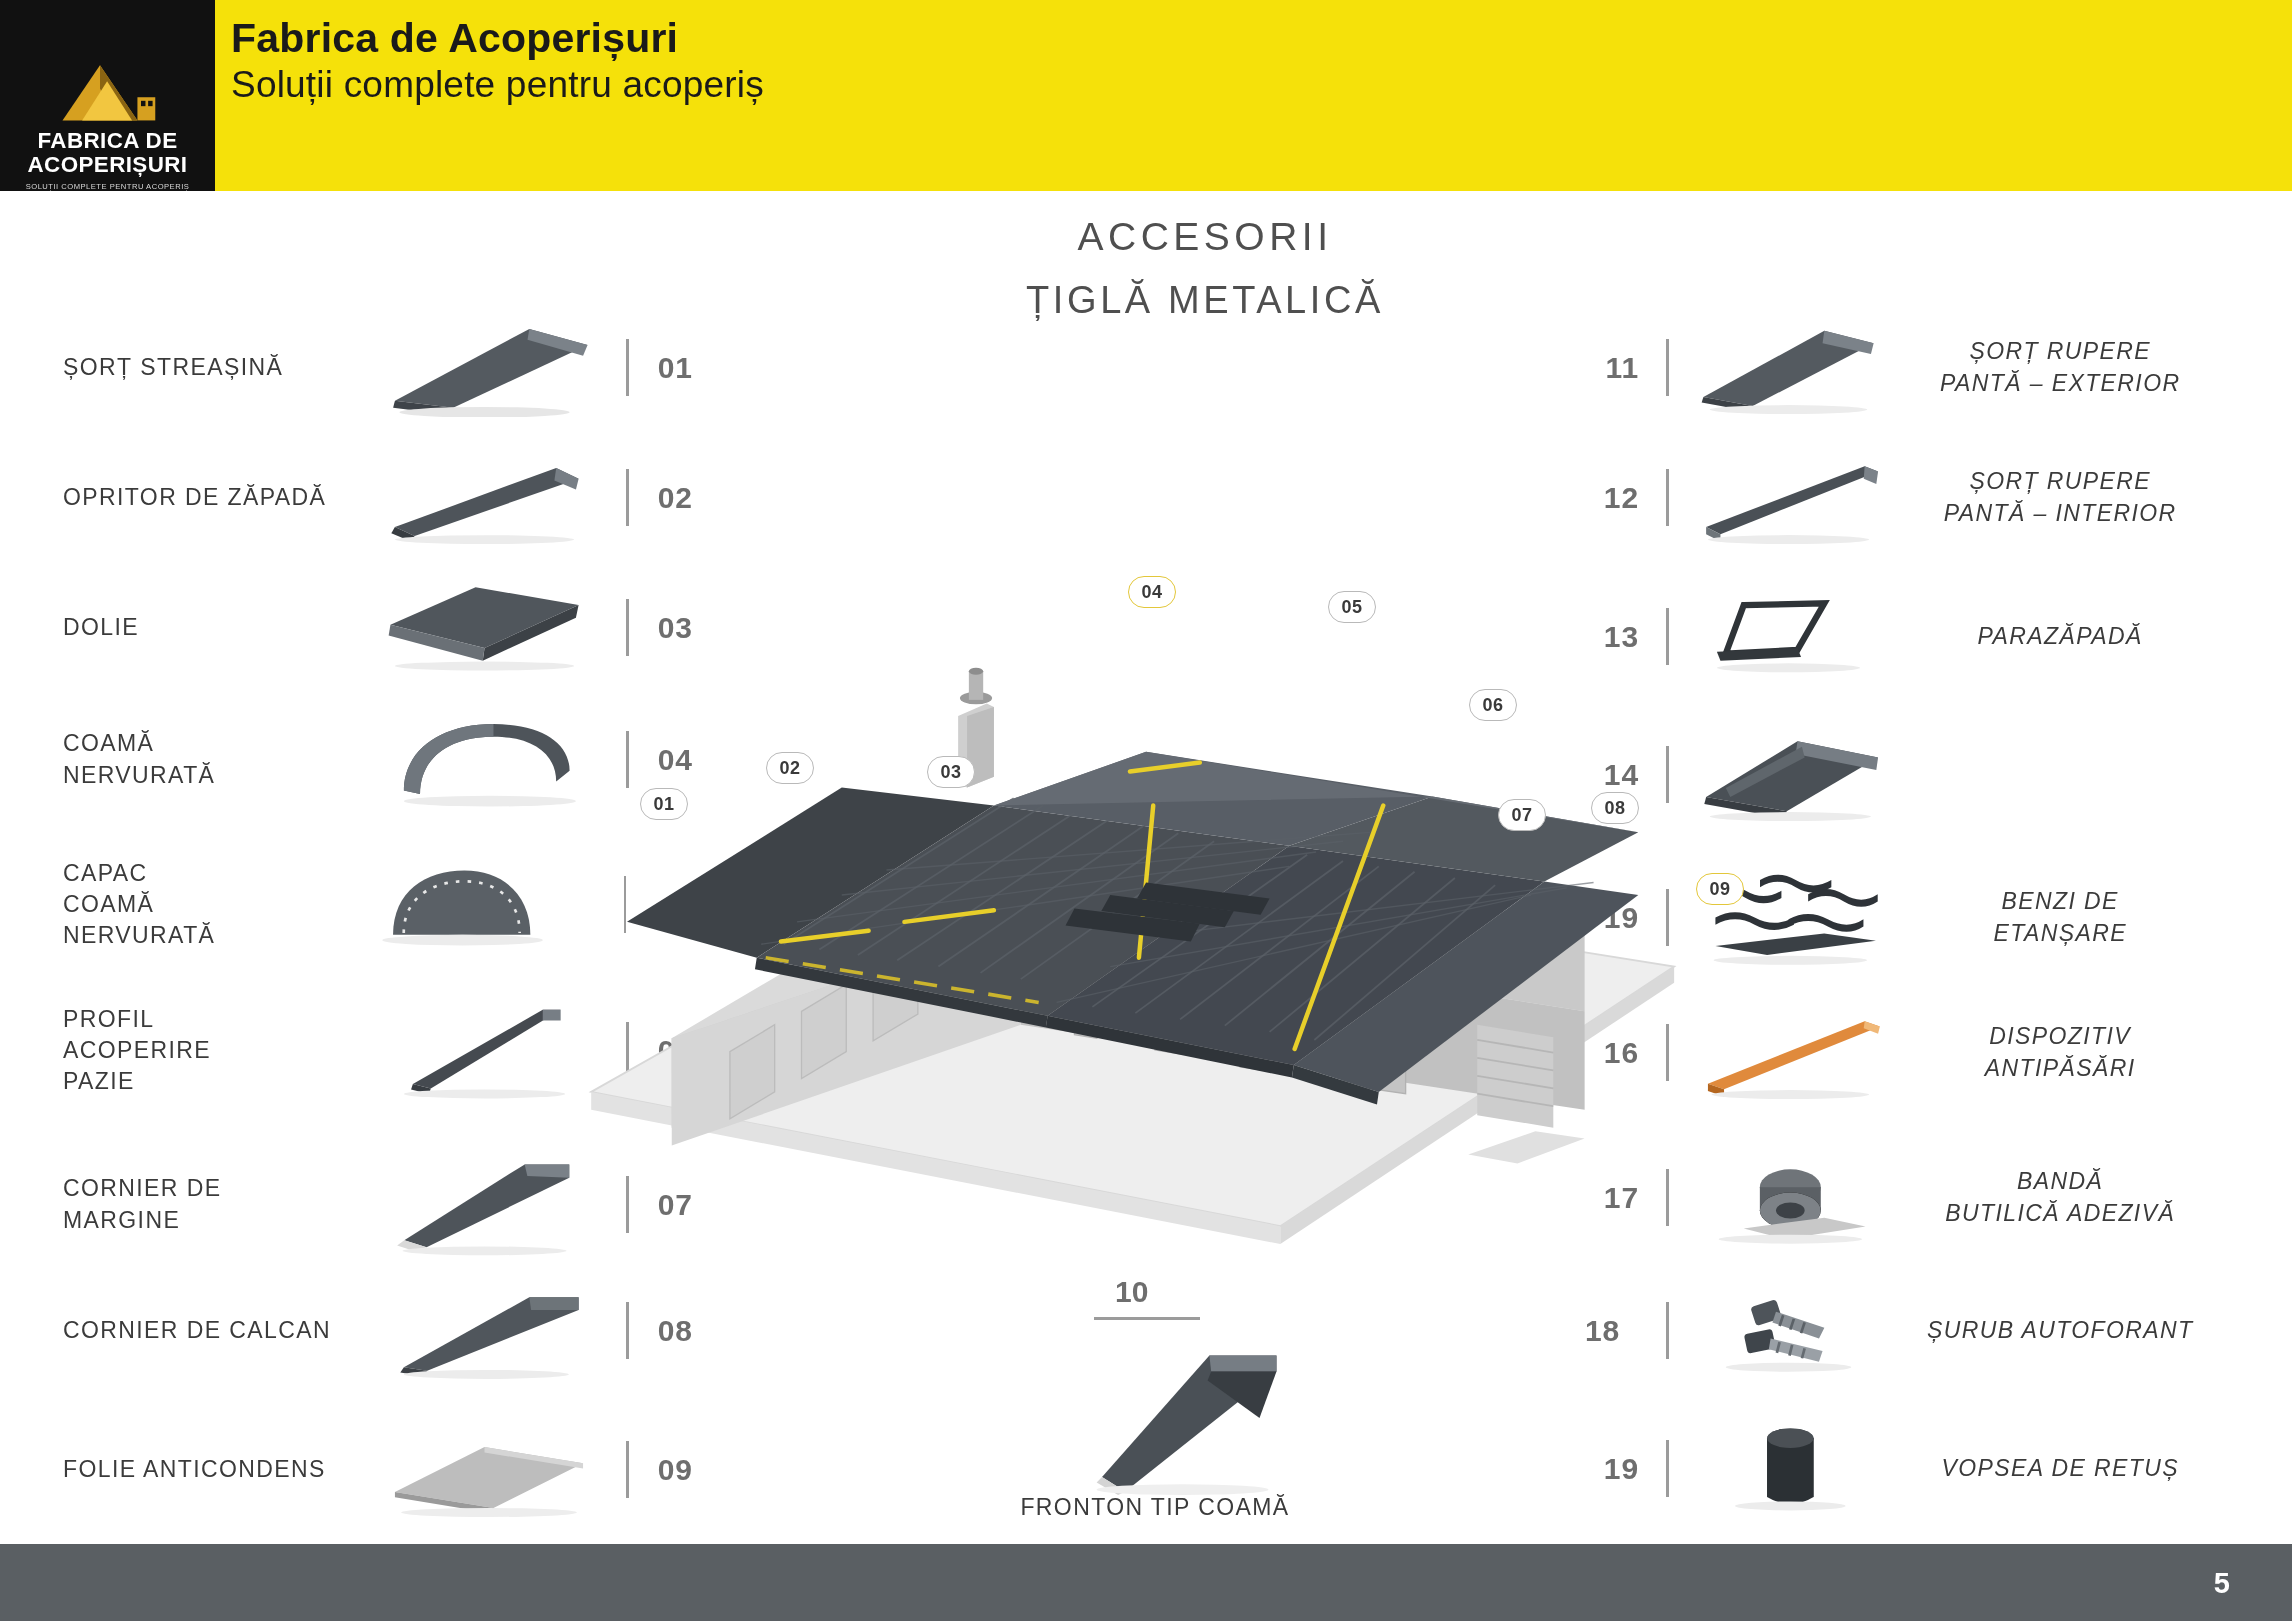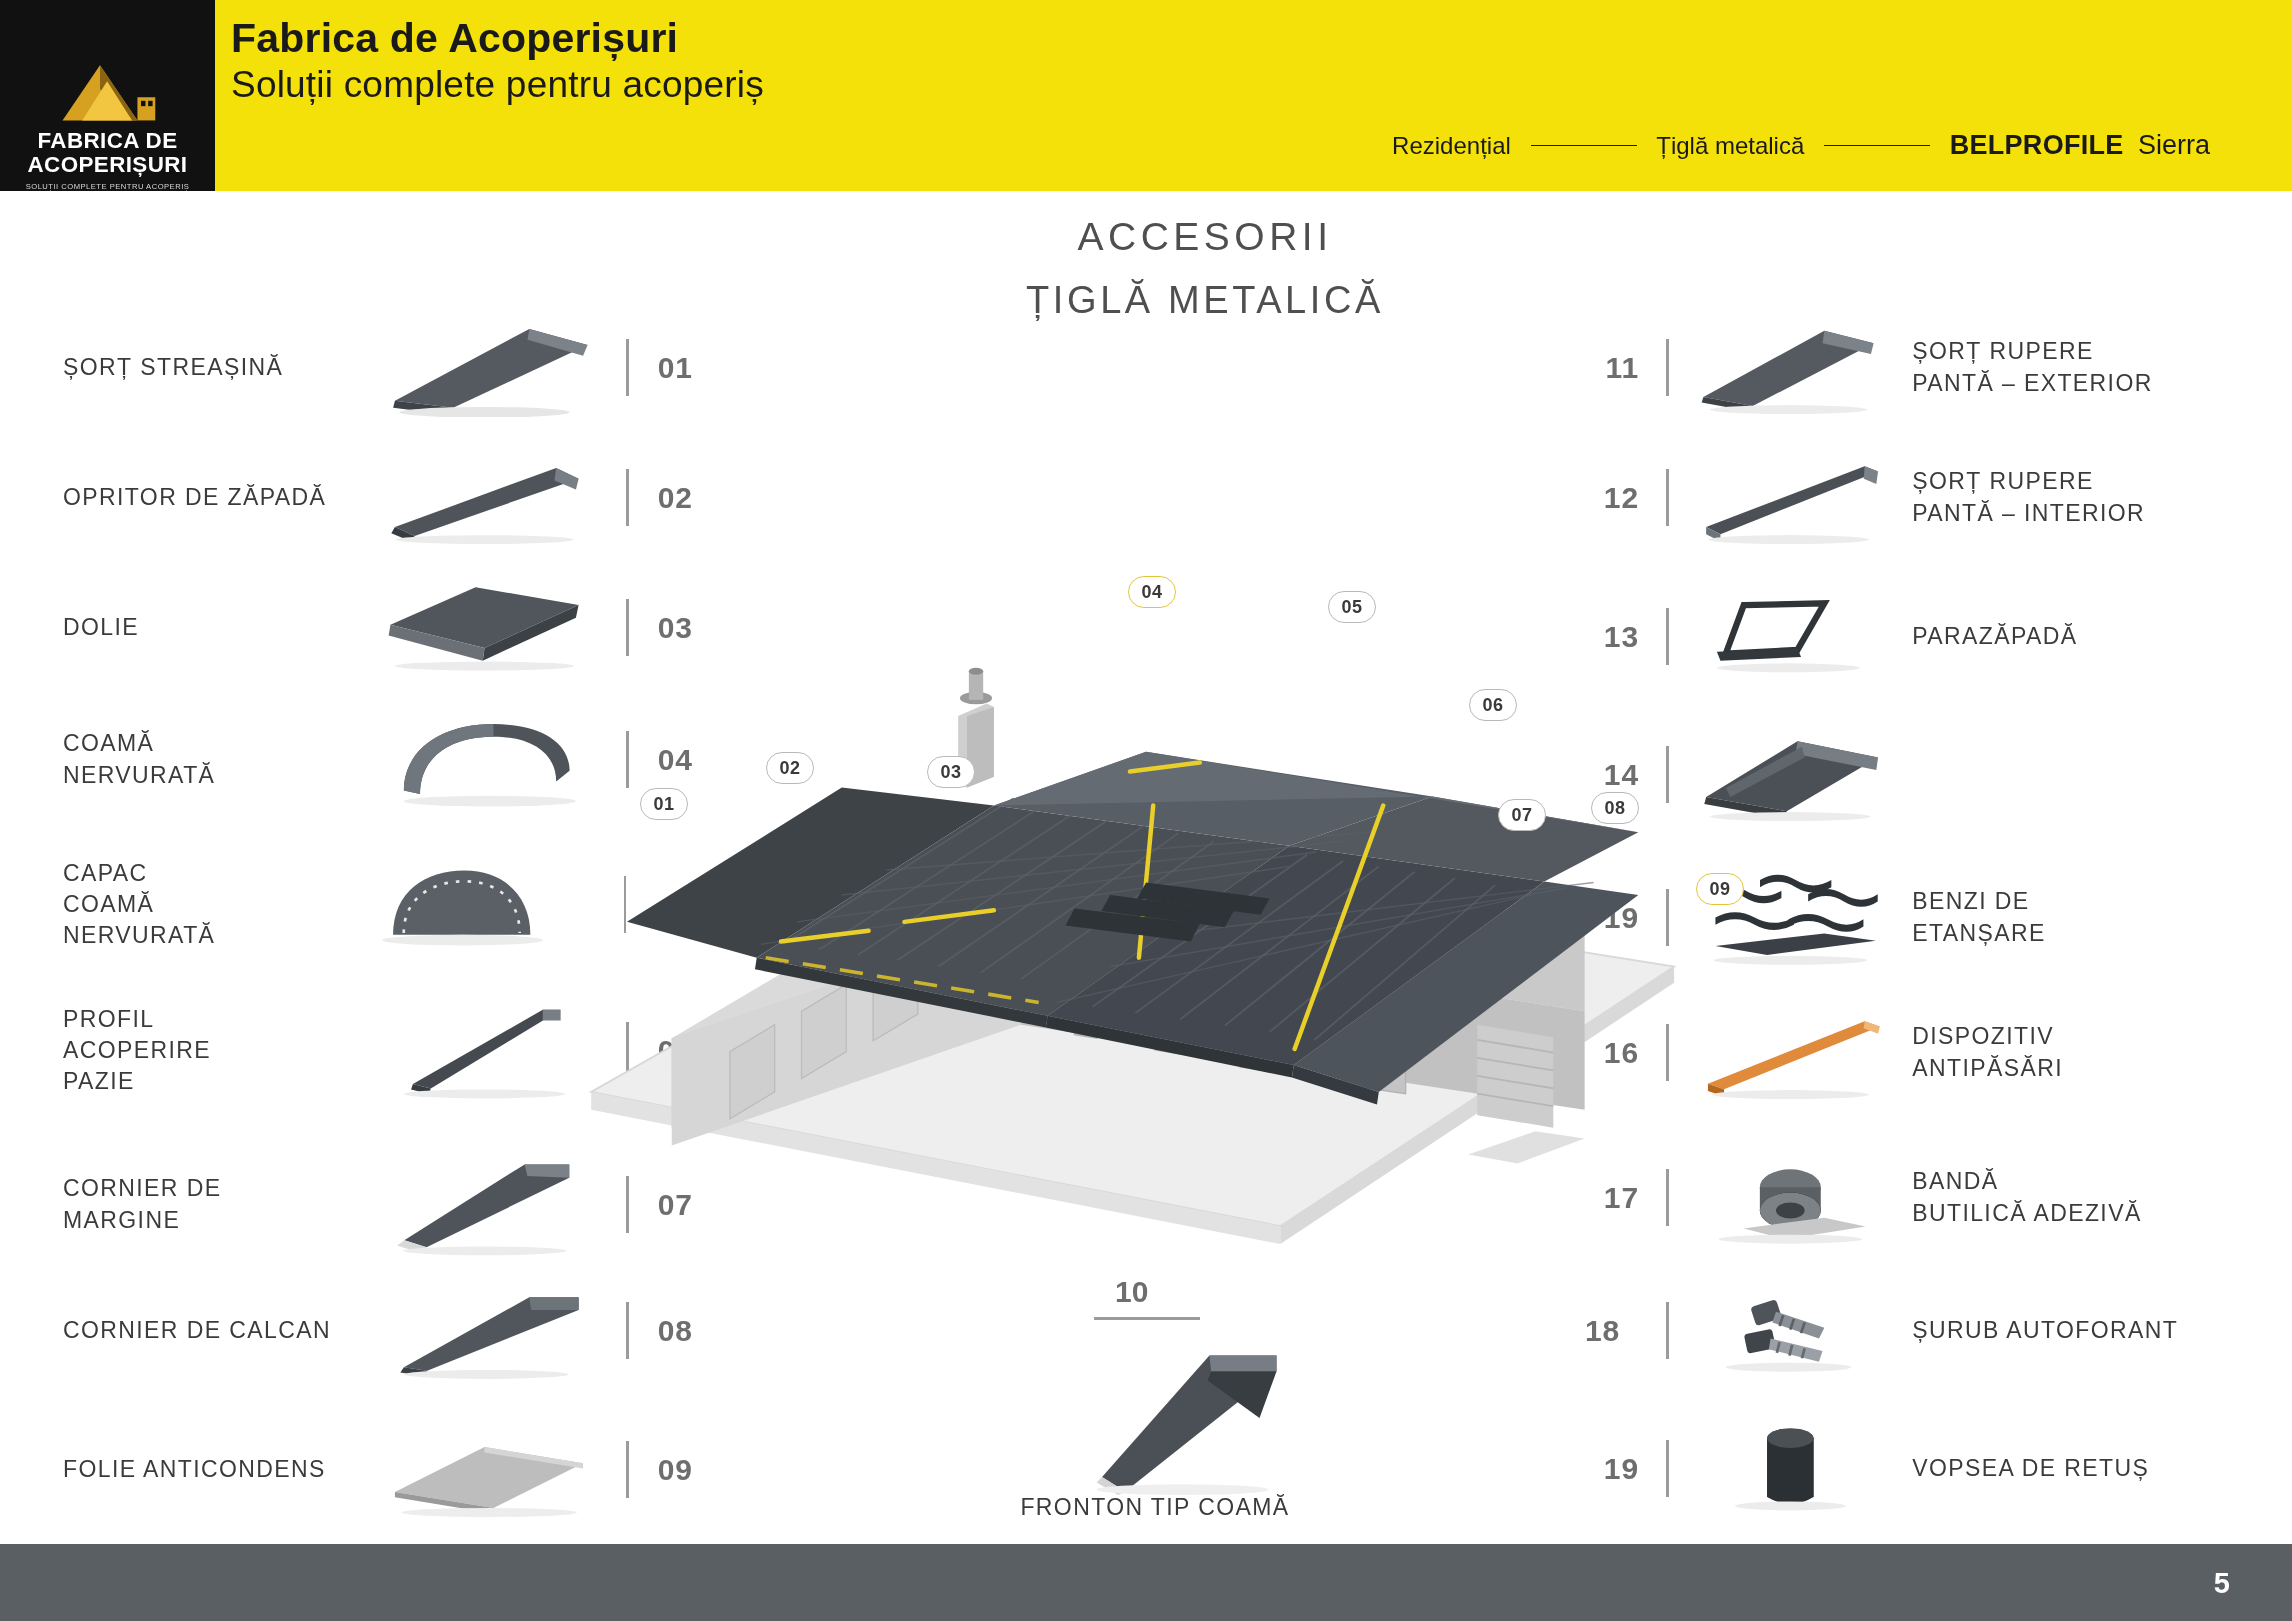--- a/index.html
+++ b/index.html
@@ -57,21 +57,21 @@
     position:absolute; left:972px; top:279px; width:466px; text-align:center;
     font-size:38px; color:#4f4f4f; letter-spacing:3.6px; font-weight:400;
   }
 
   
   .item { position:absolute; display:flex; align-items:center; }
   .item-label {
     font-size:23px; color:#3b3b3b; letter-spacing:1.4px; line-height:1.35;
   }
   .left .item-label { text-align:left; }
-  .right .item-label { text-align:left; }
+  .right .item-label { text-align:center;font-style:italic; }
   .num {
     font-size:30px; color:#6e6e6e; font-weight:bold; letter-spacing:0.9px;
   }
   .divider { width:2.7px; background:#9b9b9b; height:57px; }
 
   .thumb { position:relative; }
   .thumb svg { display:block; }
 
   
   .house { position:absolute; left:573px; top:537px; width:1173px; height:716px; }
@@ -126,28 +126,20 @@
       <div class="logo-text1">
         <span>FABRICA DE</span><br>
         <span>ACOPERIȘURI</span>
       </div>
       <div class="logo-text2">SOLUȚII COMPLETE PENTRU ACOPERIȘ</div>
     </div>
 
     <div class="brand-title">Fabrica de Acoperișuri</div>
     <div class="brand-sub">Soluții complete pentru acoperiș</div>
 
-    <div class="crumbs">
-      <span>Rezidențial</span>
-      <span class="line"></span>
-      <span>Țiglă metalică</span>
-      <span class="line"></span>
-      <span class="bold">BELPROFILE</span>
-      <span class="sierra">Sierra</span>
-    </div>
   </div>
 
   <div class="title-main">ACCESORII</div>
   <div class="title-sub">ȚIGLĂ METALICĂ</div>
 
   <div class="item left" style="left:63px; top:318px; width:663px;">
     <div class="item-label" style="width:296px;">ȘORȚ STREAȘINĂ</div>
     <div class="thumb" style="margin-left:18px;">
       <svg width="224" height="99" viewBox="0 0 250 110">
         <polygon points="20,92 170,12 235,30 85,100" fill="#545a60"></polygon>

